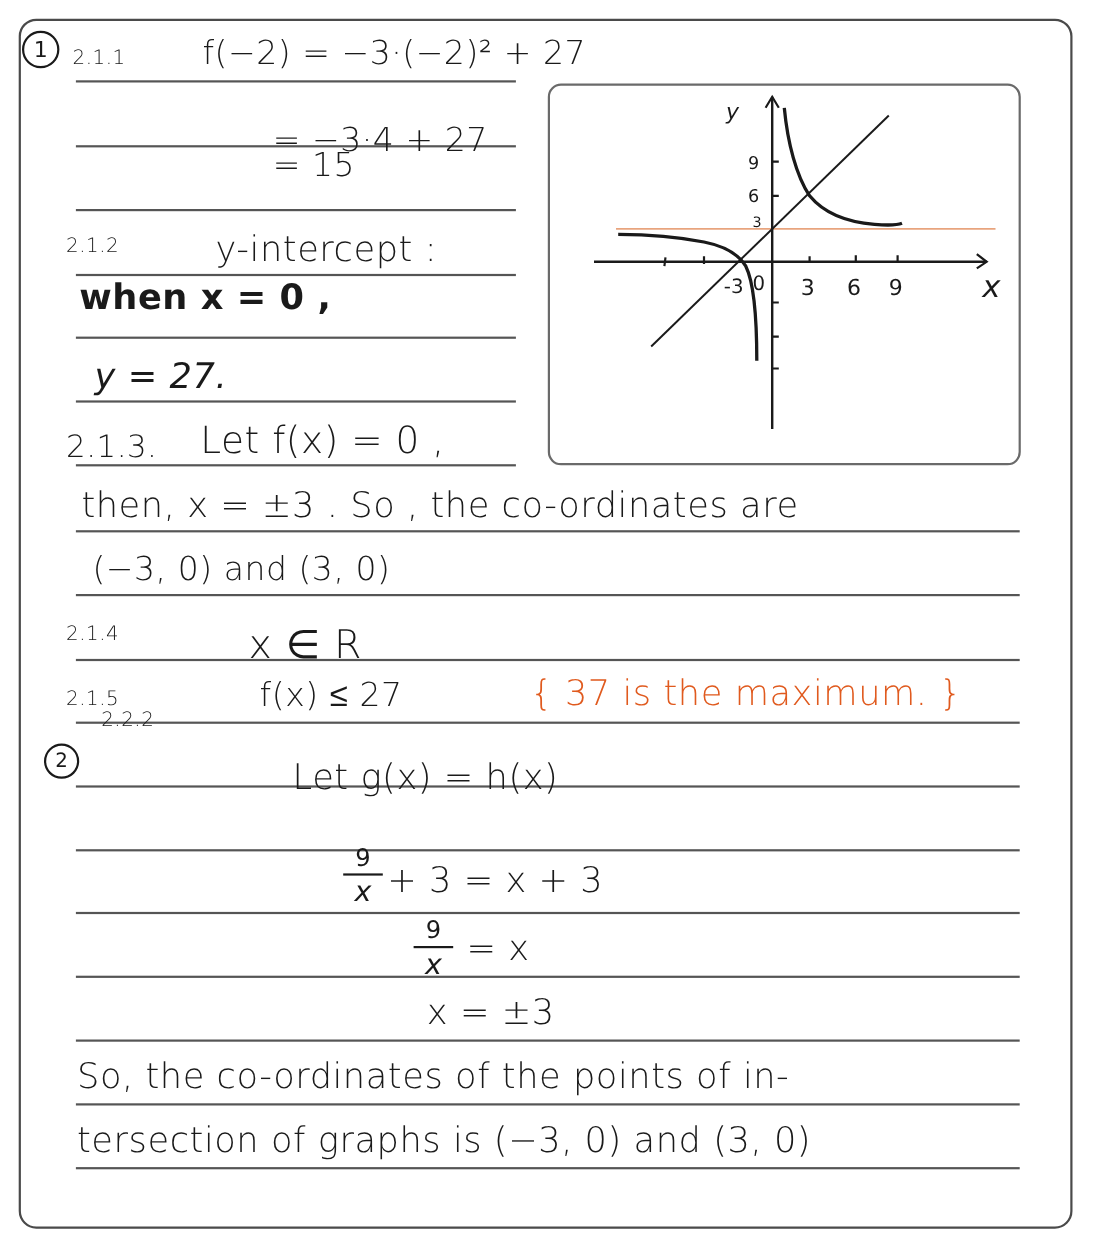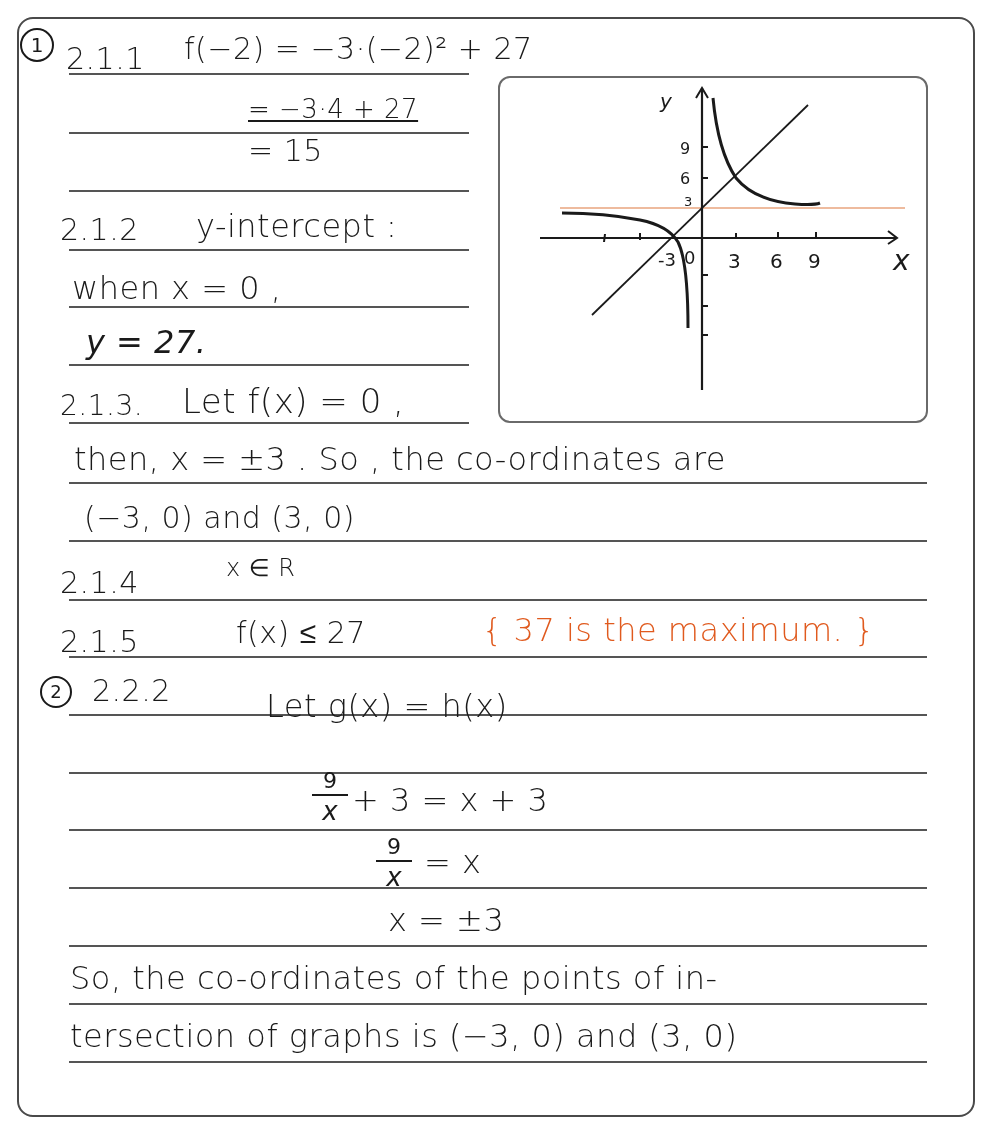--- a/index.html
+++ b/index.html
@@ -4,21 +4,21 @@
 <style>
   html, body { margin: 0; padding: 0; background: #ffffff; }
   body { width: 1000px; height: 1141px; position: relative; overflow: hidden;
          font-family: "DejaVu Sans", sans-serif; color: #1a1a1a; }
   .frame { position: absolute; left: 17px; top: 17px; width: 958px; height: 1100px;
            border: 2px solid #4a4a4a; border-radius: 16px; box-sizing: border-box; }
   .rule { position: absolute; height: 2px; background: #555; }
   .hw { position: absolute; font-family: "DejaVu Sans", sans-serif; font-weight: 300;
         color: #1a1a1a; white-space: nowrap; line-height: 1; letter-spacing: 0.5px; }
   .orange { color: #e05a1e; }
-  .num { font-size: 30px; }
+  .num { font-size: 18px; }
   .txt { font-size: 34px; }
   .circ { position: absolute; width: 30px; height: 30px; border: 2px solid #1a1a1a;
           border-radius: 50%; font-size: 20px; text-align: center; line-height: 30px; }
   .graph-box { position: absolute; left: 498px; top: 76px; width: 430px; height: 347px;
                border: 2px solid #6a6a6a; border-radius: 12px; box-sizing: border-box; background: #fff; }
   .frac { position: absolute; display: inline-flex; flex-direction: column; align-items: center;
           font-size: 28px; line-height: 1; }
   .frac .bar { width: 36px; height: 2px; background: #1a1a1a; margin: 2px 0; }
 </style>
 </head>
@@ -43,35 +43,35 @@
 <div class="rule" style="left:69px;top:829px;width:858px;"></div>
 <div class="rule" style="left:69px;top:887px;width:858px;"></div>
 <div class="rule" style="left:69px;top:945px;width:858px;"></div>
 <div class="rule" style="left:69px;top:1003px;width:858px;"></div>
 <div class="rule" style="left:69px;top:1061px;width:858px;"></div>
 
 <div class="circ" style="left:20px;top:28px;">1</div>
 
 <div class="hw num" style="left:66px;top:44px;">2.1.1</div>
 <div class="hw txt" style="left:142px;top:34px;font-size:30px;margin-left:42px;">f(−2) = −3·(−2)² + 27</div>
-<div class="hw txt" style="left:248px;top:96px;font-size:26px;text-decoration:underline;">= −3·4 + 27</div>
+<div class="hw txt" style="left:248px;top:113px;font-size:30px;">= −3·4 + 27</div>
 <div class="hw txt" style="left:248px;top:136px;font-size:30px;">= 15</div>
 
 <div class="hw num" style="left:60px;top:215px;">2.1.2</div>
 <div class="hw txt" style="left:196px;top:210px;font-size:32px;">y-intercept :</div>
-<div class="hw txt" style="left:72px;top:272px;font-size:32px;">when  x = 0 ,</div>
+<div class="hw txt" style="left:72px;top:254px;font-size:32px;font-weight:bold;">when  x = 0 ,</div>
 <div class="hw txt" style="left:86px;top:326px;font-size:32px;font-style:italic;">y =  27.</div>
 
 <div class="hw num" style="left:60px;top:392px;font-size:28px;">2.1.3.</div>
 <div class="hw txt" style="left:182px;top:384px;font-size:34px;">Let  f(x) = 0 ,</div>
 <div class="hw txt" style="left:74px;top:443px;font-size:32px;">then,  x = ±3 . So , the co-ordinates are</div>
 <div class="hw txt" style="left:84px;top:503px;font-size:30px;">(−3, 0)  and  (3, 0)</div>
 
 <div class="hw num" style="left:60px;top:568px;">2.1.4</div>
-<div class="hw txt" style="left:226px;top:556px;font-size:24px;">x ∈ R</div>
+<div class="hw txt" style="left:226px;top:569px;font-size:36px;">x ∈ R</div>
 
 <div class="hw num" style="left:60px;top:627px;">2.1.5</div>
 <div class="hw txt" style="left:236px;top:618px;font-size:30px;">f(x) ≤ 27</div>
 <div class="hw txt orange" style="left:482px;top:614px;font-size:32px;">{ 37 is the maximum. }</div>
 
 <div class="graph-box">
   <svg width="430" height="347" viewBox="498 76 430 347" style="position:absolute;left:-2px;top:-2px;">
 
     <line x1="560" y1="208" x2="905" y2="208" stroke="#e8a47e" stroke-width="1.6"></line>
 
@@ -109,21 +109,21 @@
       <text x="658" y="266" font-size="18">-3</text>
       <text x="684" y="264" font-size="18">0</text>
       <text x="728" y="268" font-size="20">3</text>
       <text x="770" y="268" font-size="20">6</text>
       <text x="808" y="268" font-size="20">9</text>
     </g>
   </svg>
 </div>
 
 <div class="circ" style="left:40px;top:676px;width:28px;height:28px;line-height:28px;font-size:18px;">2</div>
-<div class="hw num" style="left:92px;top:676px;">2.2.2</div>
+<div class="hw num" style="left:92px;top:646px;">2.2.2</div>
 <div class="hw txt" style="left:266px;top:674px;font-size:32px;margin-top:16px;">Let  g(x) = h(x)</div>
 
 <div class="frac" style="left:312px;top:770px;">
   <span style="font-size:22px;">9</span>
   <span class="bar"></span>
   <span style="font-size:26px;font-style:italic;">x</span>
 </div>
 <div class="hw txt" style="left:352px;top:784px;font-size:32px;">+ 3  =  x + 3</div>
 
 <div class="frac" style="left:376px;top:836px;">

